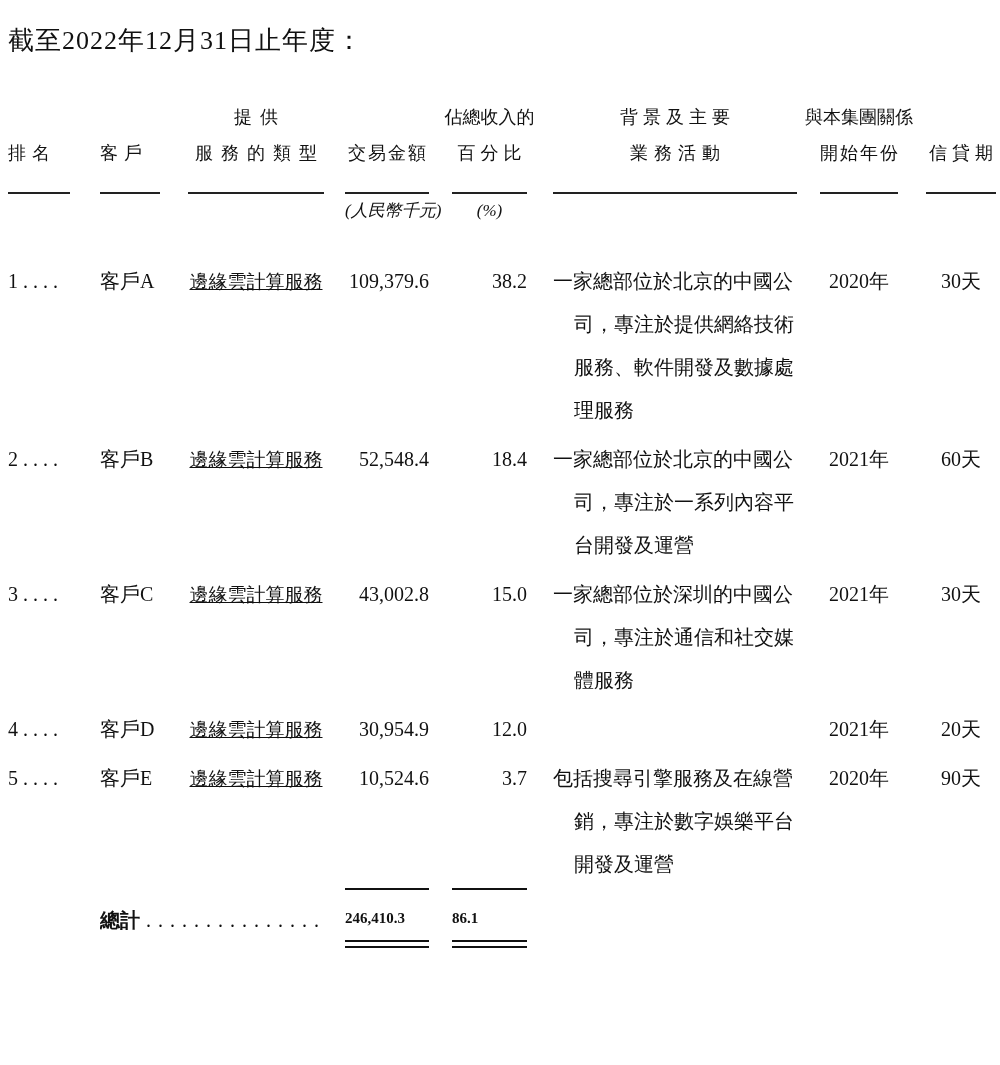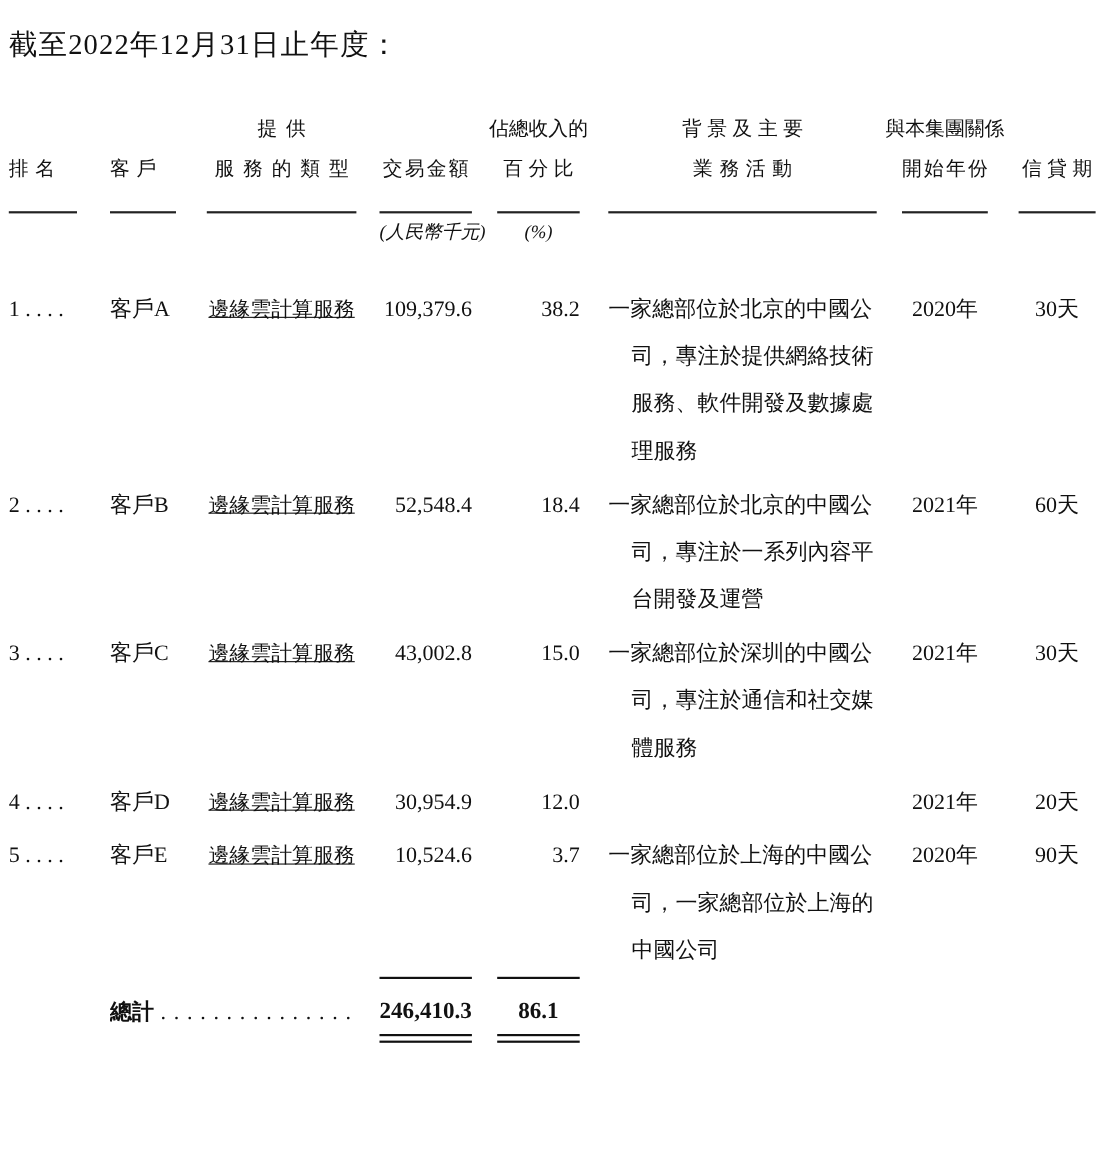--- a/index.html
+++ b/index.html
@@ -53,21 +53,21 @@
 
   
   .total{margin-top:2px;}
   .tlabel{
     grid-column:3/6;align-self:end;
     font-size:20px;line-height:32px;font-weight:bold;
     white-space:nowrap;overflow:hidden;padding-bottom:12px;
   }
   .leader{font-weight:normal;letter-spacing:1px;}
   .tnum .rl{border-top:2.5px solid #111;margin-bottom:12px;}
-  .tnum .tv{font-weight:bold;font-size:21px;line-height:32px;text-align:center;}
+  .tnum .tv{font-weight:bold;font-size:15px;line-height:32px;text-align:left;}
   .tnum .rld{margin-top:6px;height:4px;border-top:2.5px solid #111;border-bottom:2.5px solid #111;}
 </style>
 </head>
 <body>
 
 <div class="title">截至2022年12月31日止年度：</div>
 
 <div class="grid hdr1">
   <div class="cS hc">
       <span class="ls8">提供</span>
@@ -157,21 +157,21 @@
   <div class="cY body ctr">2021年</div>
   <div class="cD body ctr">20天</div>
 </div>
 
 <div class="grid row">
   <div class="cR body">5 . . . .</div>
   <div class="cC body">客戶E</div>
   <div class="cS body svc">邊緣雲計算服務</div>
   <div class="cA body num">10,524.6</div>
   <div class="cP body num">3.7</div>
-  <div class="cB body bgc">一家總部位於上海的中國公司，一家總部位於上海的中國公司</div>
+  <div class="cB body bgc">包括搜尋引擎服務及在線營銷，專注於數字娛樂平台開發及運營</div>
   <div class="cY body ctr">2020年</div>
   <div class="cD body ctr">90天</div>
 </div>
 
 <div class="grid total">
   <div class="tlabel"><span>總計</span><span class="leader"> . . . . . . . . . . . . . . . . .</span></div>
   <div class="cA tnum">
     <div class="rl"></div>
     <div class="tv">246,410.3</div>
     <div class="rld"></div>

